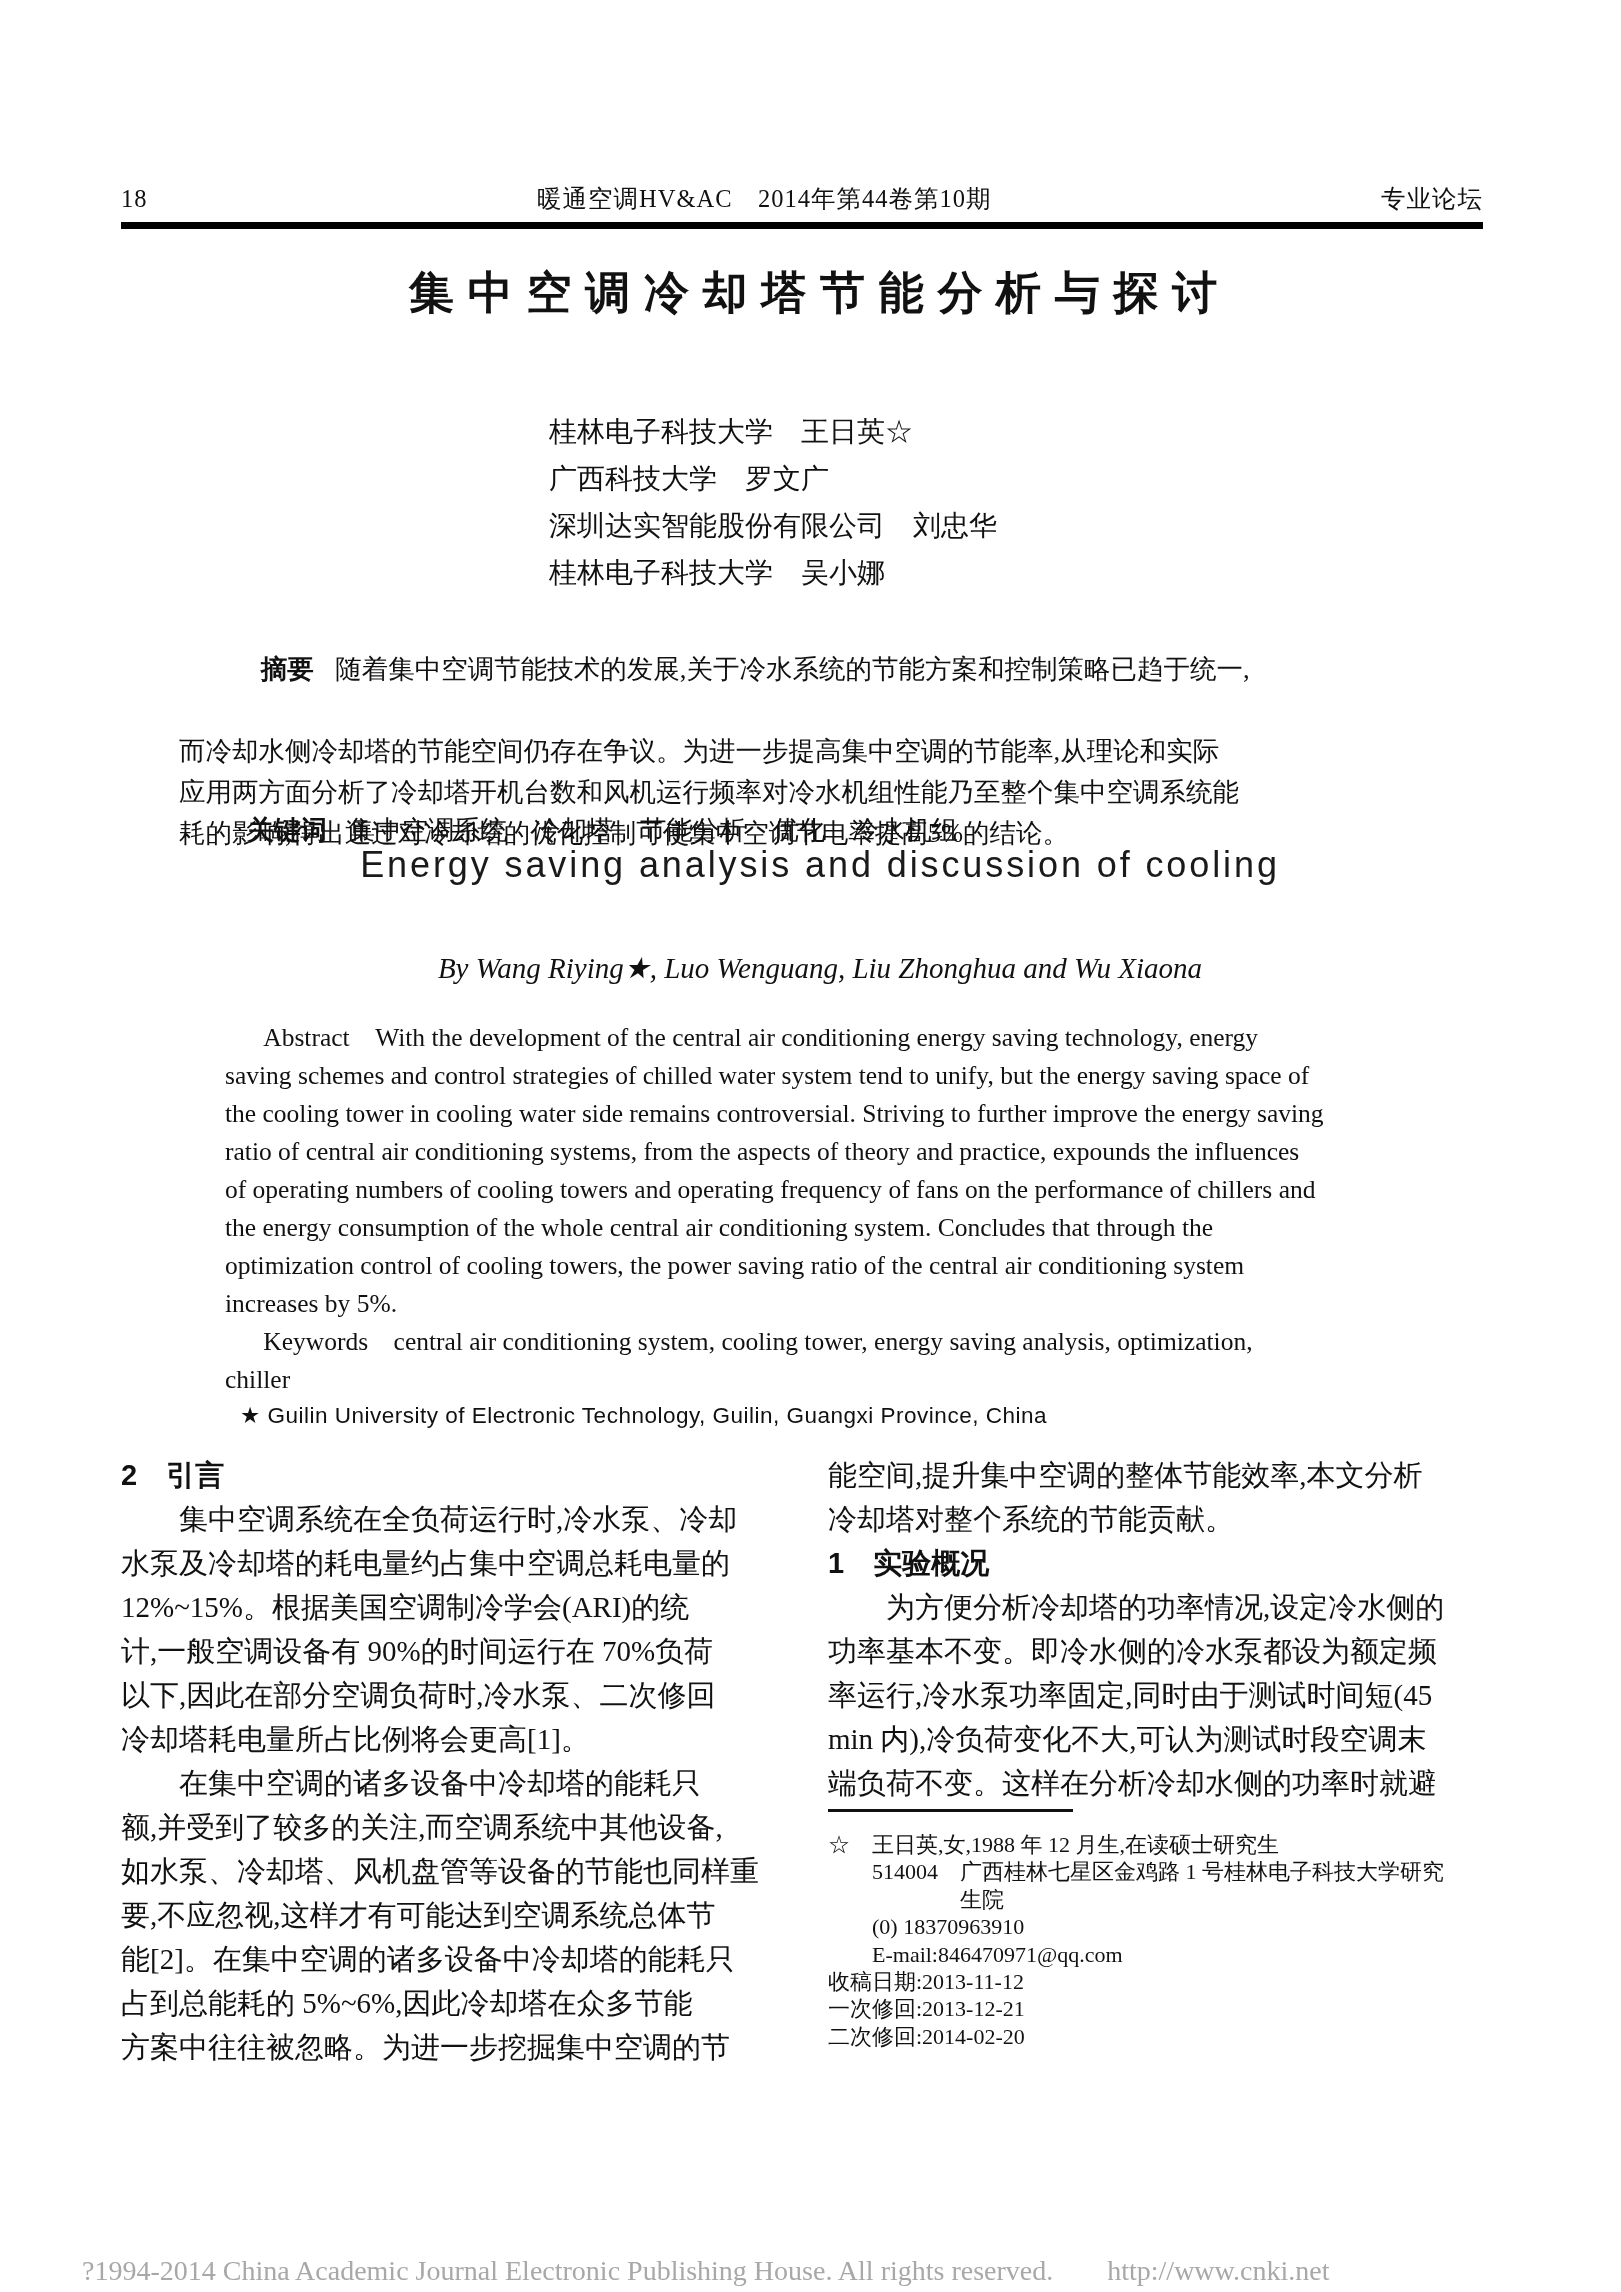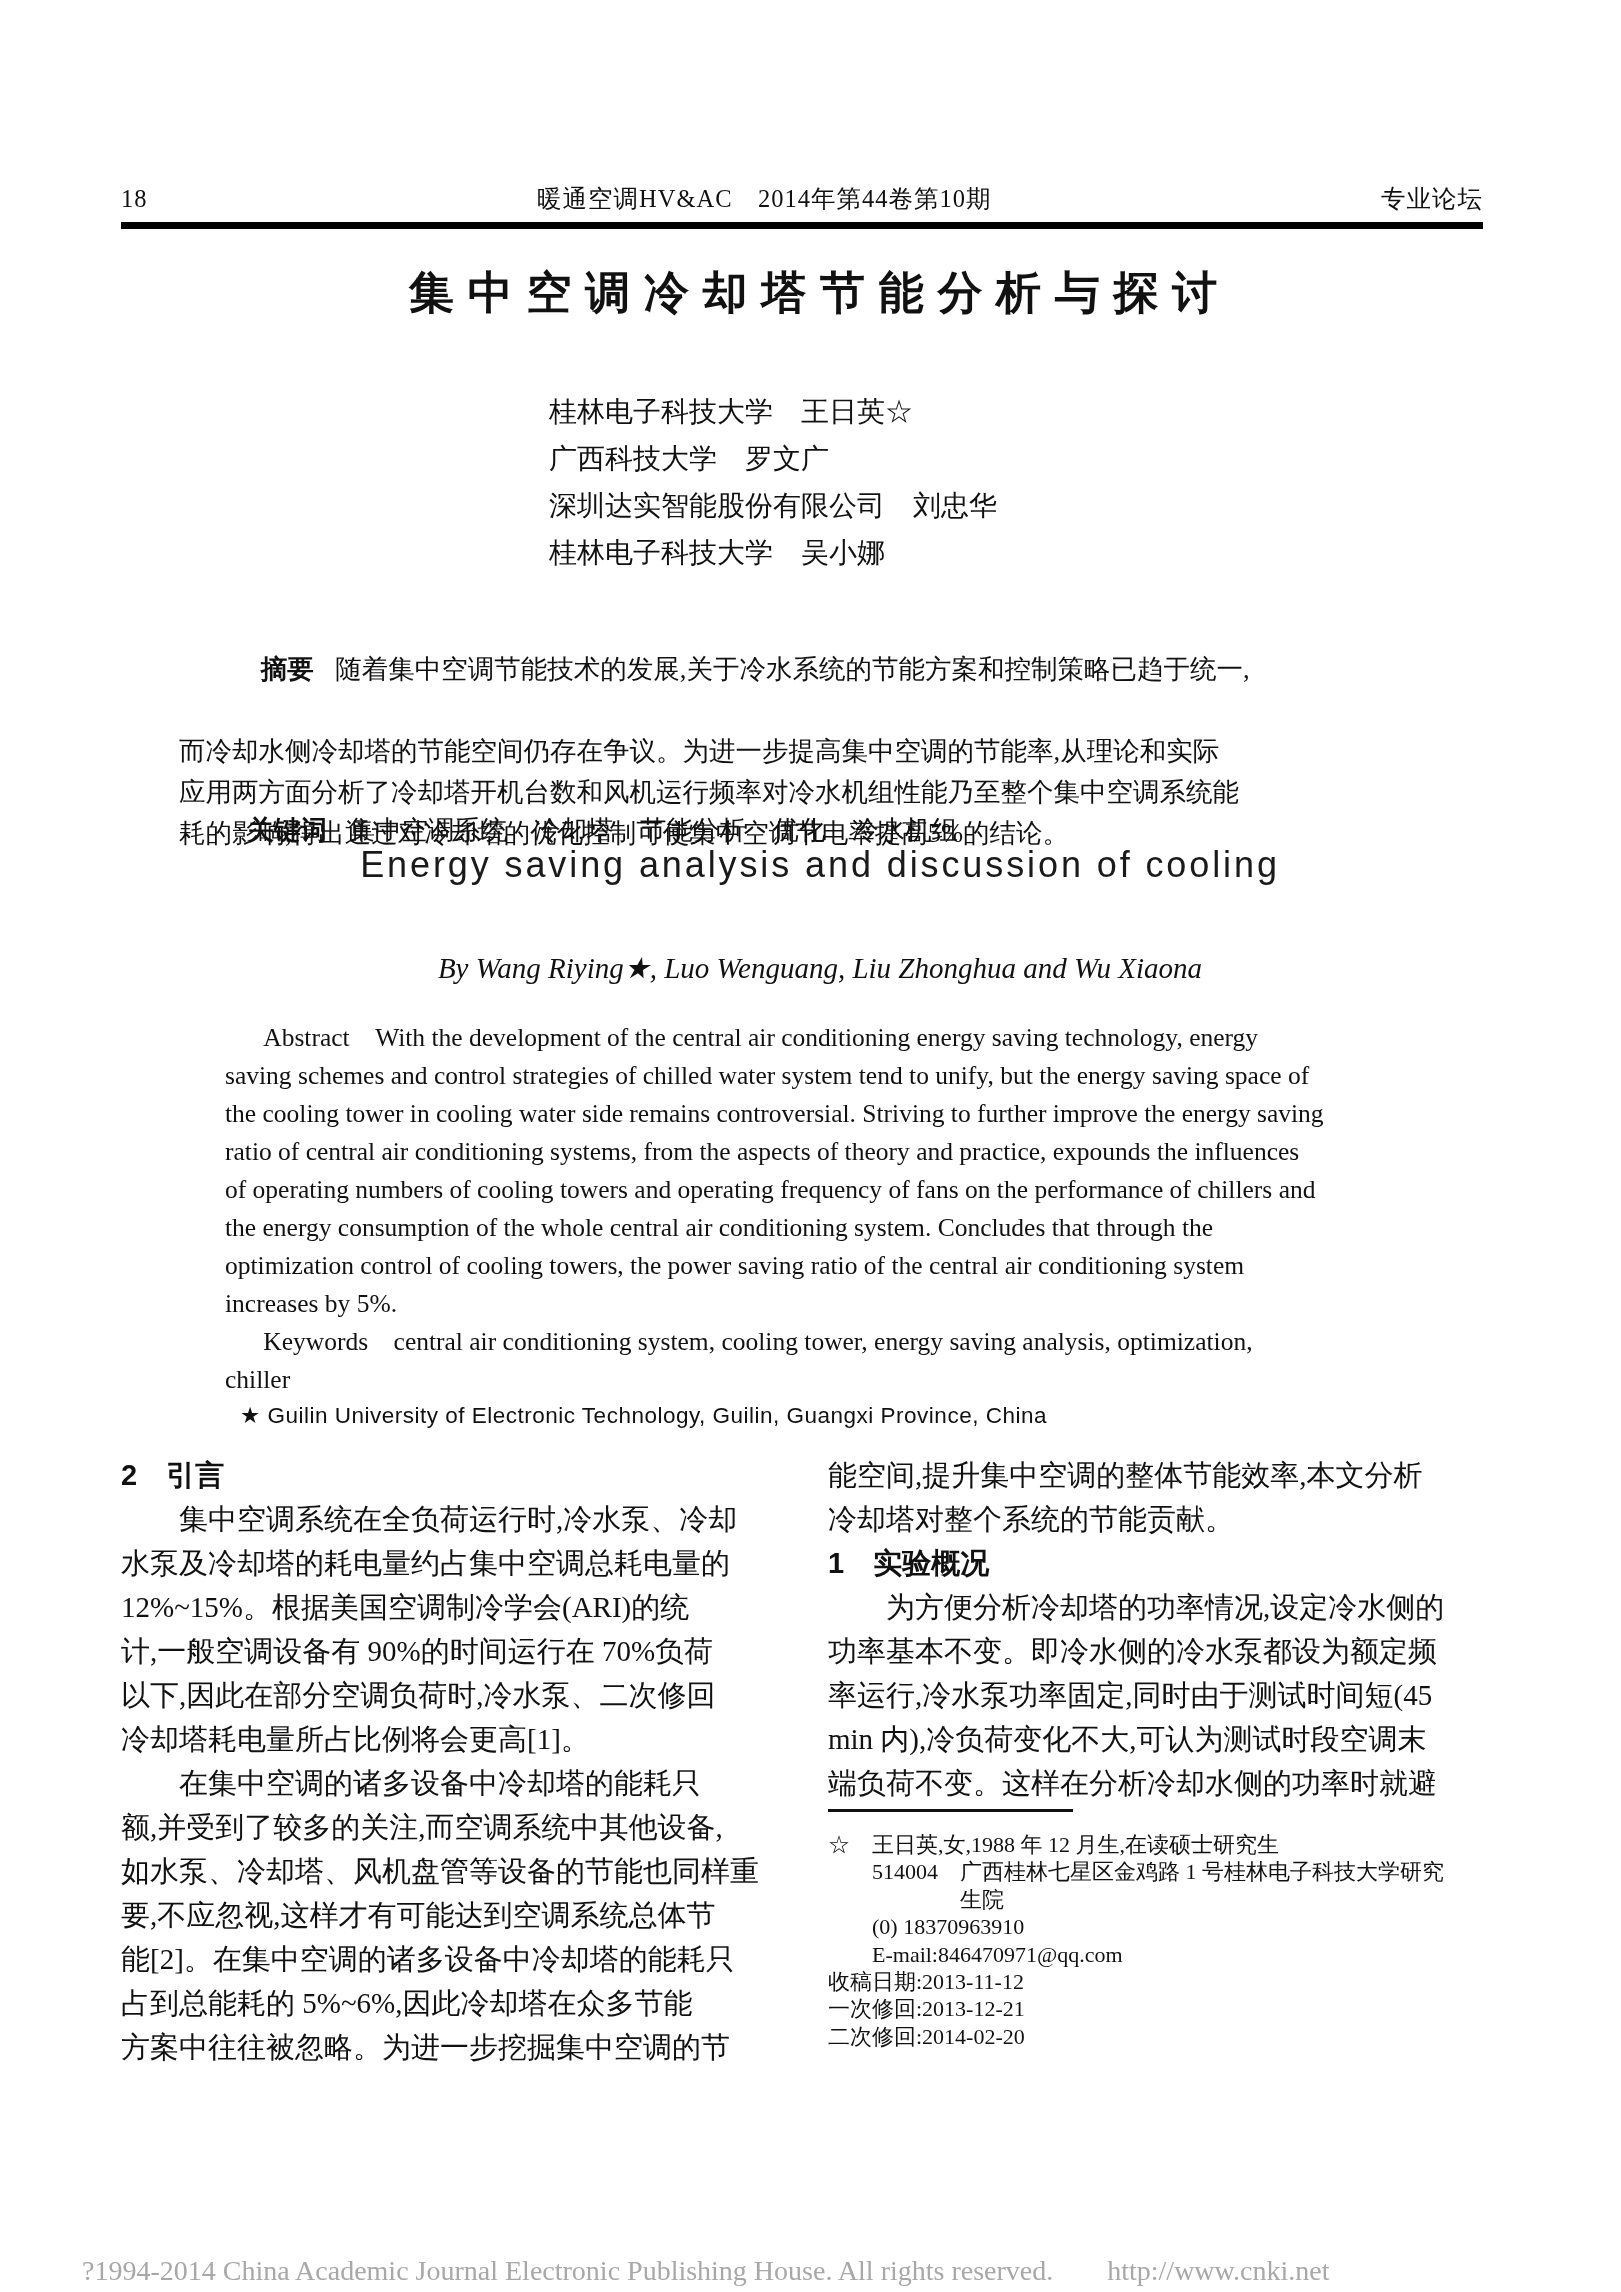--- a/index.html
+++ b/index.html
@@ -24,21 +24,21 @@
     position:absolute; top:222px; left:121px; right:157px;
     height:6.9px; background:#000;
   }
   .title-zh {
     position:absolute; top:263px; left:0; right:0; margin:0;
     text-align:center;
     font-family:"Liberation Sans","DejaVu Sans",sans-serif;
     font-weight:700; font-size:45px; letter-spacing:13.7px;
   }
   .authors {
-    position:absolute; top:388px; left:549px;
+    position:absolute; top:408px; left:549px;
     font-size:28px; line-height:47px;
   }
   .abs-zh {
     position:absolute; top:608px; left:179px; width:1284px;
     font-size:26.5px; line-height:41px;
   }
   .abs-zh .first { padding-left:42px; }
   .bold-label {
     font-weight:700;
     font-family:"Liberation Sans","DejaVu Sans",sans-serif;

